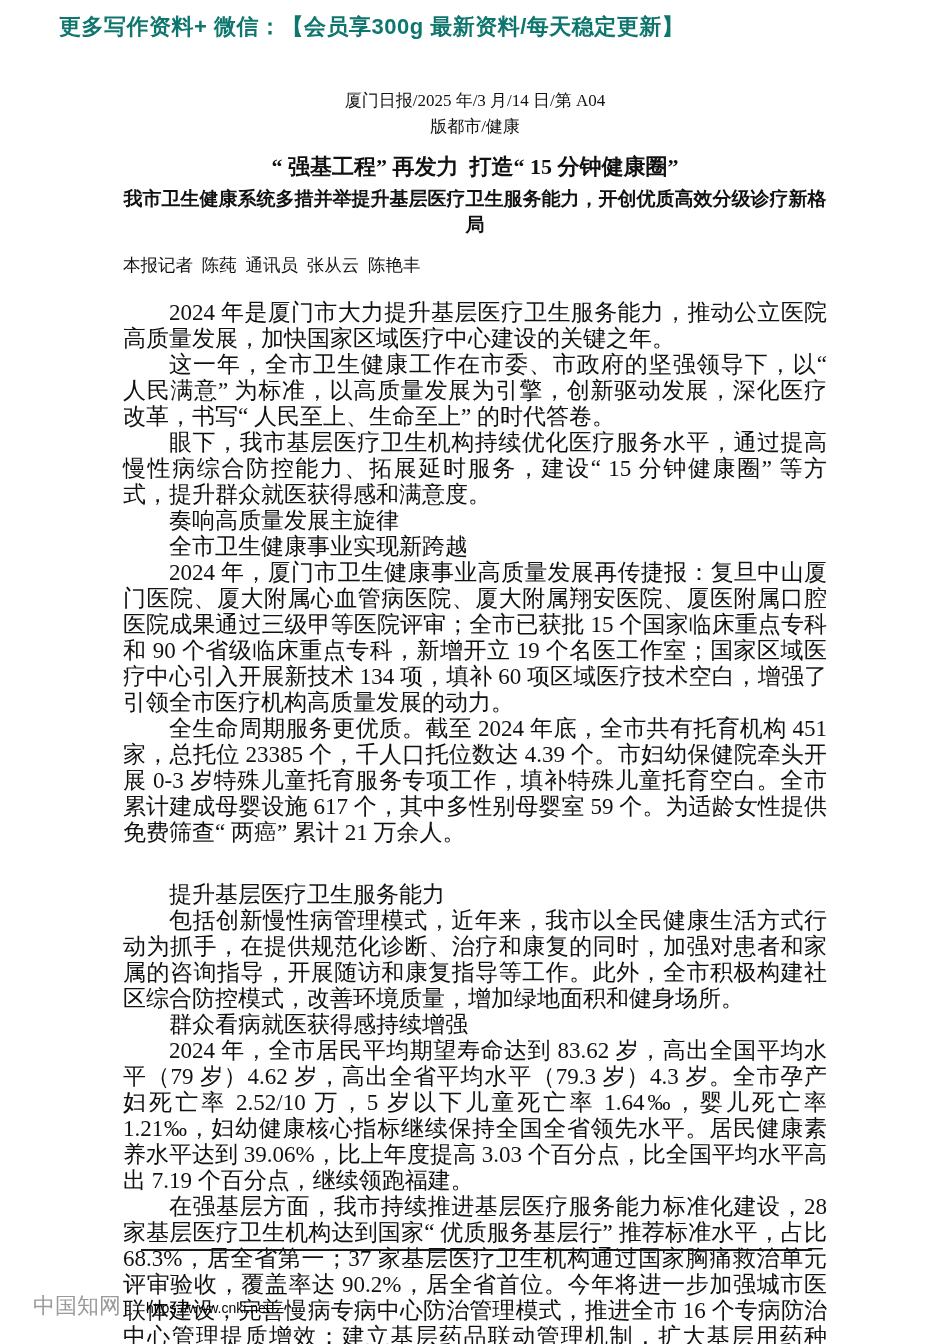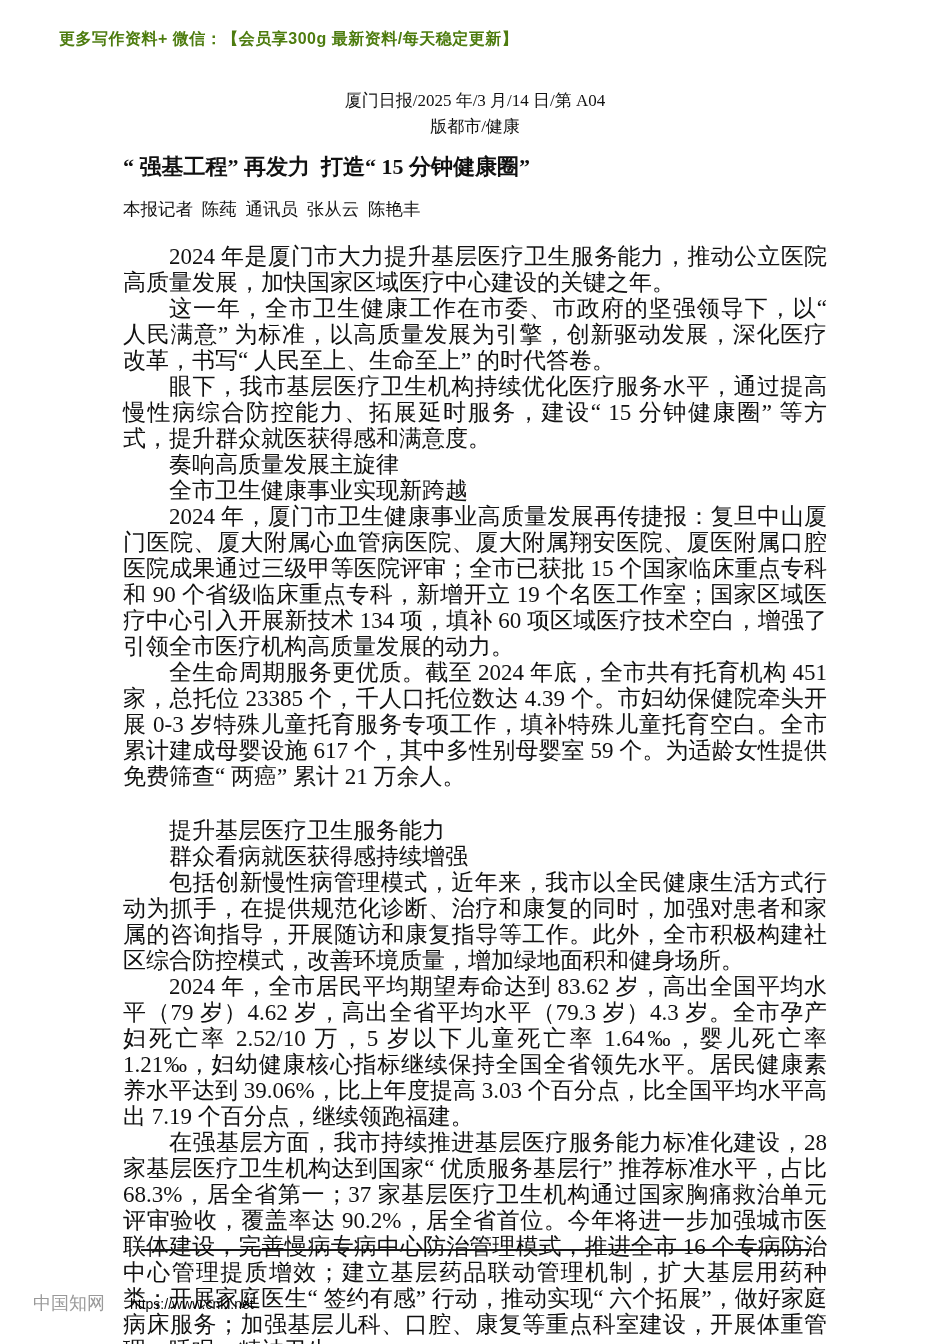--- a/index.html
+++ b/index.html
@@ -11,27 +11,26 @@
     font-family: "Liberation Serif", "DejaVu Serif", serif;
     color: #111111;
     overflow: hidden;
   }
 
   
   .promo-banner {
     position: absolute;
     top: 12px;
     left: 59px;
-    color: #4d7c0f;
-    font-size: 16px;
+    color: #0f766e;
+    font-size: 22px;
     font-weight: bold;
     font-family: "Liberation Sans", "DejaVu Sans", sans-serif;
     letter-spacing: 0.5px;
     white-space: pre;
-    margin-top: 17px;
   }
 
   
   .doc-content {
     position: absolute;
     top: 88px;
     left: 123px;
     width: 704px;
   }
 
@@ -39,21 +38,21 @@
     font-size: 17px;
     line-height: 26px;
     text-align: center;
   }
 
   .article-title {
     margin-top: 12px;
     font-size: 22px;
     line-height: 30px;
     font-weight: bold;
-    text-align: left;
+    text-align: center;
     white-space: pre-wrap;
   }
 
   .article-subtitle {
     margin-top: 4px;
     font-size: 19px;
     line-height: 26px;
     font-weight: bold;
     text-align: center;
   }
@@ -67,21 +66,21 @@
 
   .article-body { margin-top: 22px; }
 
   .article-body p {
     font-size: 23px;
     line-height: 26px;
     text-align: justify;
     text-indent: 2em;
   }
 
-  .article-body p.spaced { margin-top: 28px; }
+  .article-body p.spaced { margin-top: 36px; }
 
   
   .bottom-rule {
     position: absolute;
     top: 1249px;
     left: 141px;
     width: 671px;
     height: 2px;
     background: #1a1a1a;
   }
@@ -90,21 +89,21 @@
   .watermark {
     position: absolute;
     top: 1291px;
     left: 33px;
     display: flex;
     align-items: baseline;
     gap: 25px;
   }
   .watermark .brand {
     color: #9a9a9a;
-    font-size: 18px;
+    font-size: 22px;
     font-family: "Liberation Sans", "DejaVu Sans", sans-serif;
     text-align: center;
   }
   .watermark .url {
     color: #000000;
     font-size: 14px;
     font-family: "Liberation Sans", "DejaVu Sans", sans-serif;
     text-align: right;
   }
 </style>
@@ -112,35 +111,36 @@
 <body>
 
 <div class="promo-banner">更多写作资料+ 微信：【会员享300g 最新资料/每天稳定更新】</div>
 
 <div class="doc-content">
   <div class="meta-line">厦门日报/2025 年/3 月/14 日/第 A04</div>
   <div class="meta-line">版都市/健康</div>
 
   <div class="article-title">“ 强基工程” 再发力  打造“ 15 分钟健康圈”</div>
 
+  <div class="article-subtitle">我市卫生健康系统多措并举提升基层医疗卫生服务能力，开创优质高效分级诊疗新格局</div>
 
   <div class="article-byline">本报记者  陈莼  通讯员  张从云  陈艳丰</div>
 
   <div class="article-body">
 
   <p>2024 年是厦门市大力提升基层医疗卫生服务能力，推动公立医院高质量发展，加快国家区域医疗中心建设的关键之年。</p>
       <p>这一年，全市卫生健康工作在市委、市政府的坚强领导下，以“ 人民满意” 为标准，以高质量发展为引擎，创新驱动发展，深化医疗改革，书写“ 人民至上、生命至上” 的时代答卷。</p>
       <p>眼下，我市基层医疗卫生机构持续优化医疗服务水平，通过提高慢性病综合防控能力、拓展延时服务，建设“ 15 分钟健康圈” 等方式，提升群众就医获得感和满意度。</p>
       <p>奏响高质量发展主旋律</p>
       <p>全市卫生健康事业实现新跨越</p>
       <p>2024 年，厦门市卫生健康事业高质量发展再传捷报：复旦中山厦门医院、厦大附属心血管病医院、厦大附属翔安医院、厦医附属口腔医院成果通过三级甲等医院评审；全市已获批 15 个国家临床重点专科和 90 个省级临床重点专科，新增开立 19 个名医工作室；国家区域医疗中心引入开展新技术 134 项，填补 60 项区域医疗技术空白，增强了引领全市医疗机构高质量发展的动力。</p>
       <p>全生命周期服务更优质。截至 2024 年底，全市共有托育机构 451 家，总托位 23385 个，千人口托位数达 4.39 个。市妇幼保健院牵头开展 0-3 岁特殊儿童托育服务专项工作，填补特殊儿童托育空白。全市累计建成母婴设施 617 个，其中多性别母婴室 59 个。为适龄女性提供免费筛查“ 两癌” 累计 21 万余人。</p>
       <p class="spaced">提升基层医疗卫生服务能力</p>
+      <p>包括创新慢性病管理模式，近年来，我市以全民健康生活方式行动为抓手，在提供规范化诊断、治疗和康复的同时，加强对患者和家属的咨询指导，开展随访和康复指导等工作。此外，全市积极构建社区综合防控模式，改善环境质量，增加绿地面积和健身场所。</p>
       <p>群众看病就医获得感持续增强</p>
-      <p>包括创新慢性病管理模式，近年来，我市以全民健康生活方式行动为抓手，在提供规范化诊断、治疗和康复的同时，加强对患者和家属的咨询指导，开展随访和康复指导等工作。此外，全市积极构建社区综合防控模式，改善环境质量，增加绿地面积和健身场所。</p>
       <p>2024 年，全市居民平均期望寿命达到 83.62 岁，高出全国平均水平（79 岁）4.62 岁，高出全省平均水平（79.3 岁）4.3 岁。全市孕产妇死亡率 2.52/10 万，5 岁以下儿童死亡率 1.64‰，婴儿死亡率 1.21‰，妇幼健康核心指标继续保持全国全省领先水平。居民健康素养水平达到 39.06%，比上年度提高 3.03 个百分点，比全国平均水平高出 7.19 个百分点，继续领跑福建。</p>
       <p>在强基层方面，我市持续推进基层医疗服务能力标准化建设，28 家基层医疗卫生机构达到国家“ 优质服务基层行” 推荐标准水平，占比 68.3%，居全省第一；37 家基层医疗卫生机构通过国家胸痛救治单元评审验收，覆盖率达 90.2%，居全省首位。今年将进一步加强城市医联体建设，完善慢病专病中心防治管理模式，推进全市 16 个专病防治中心管理提质增效；建立基层药品联动管理机制，扩大基层用药种类；开展家庭医生“ 签约有感” 行动，推动实现“ 六个拓展”，做好家庭病床服务；加强基层儿科、口腔、康复等重点科室建设，开展体重管理、睡眠、精神卫生</p>
     </div>
 
 </div>
 
 <div class="bottom-rule"></div>
 
 <div class="watermark">
   <span class="brand">中国知网</span>

